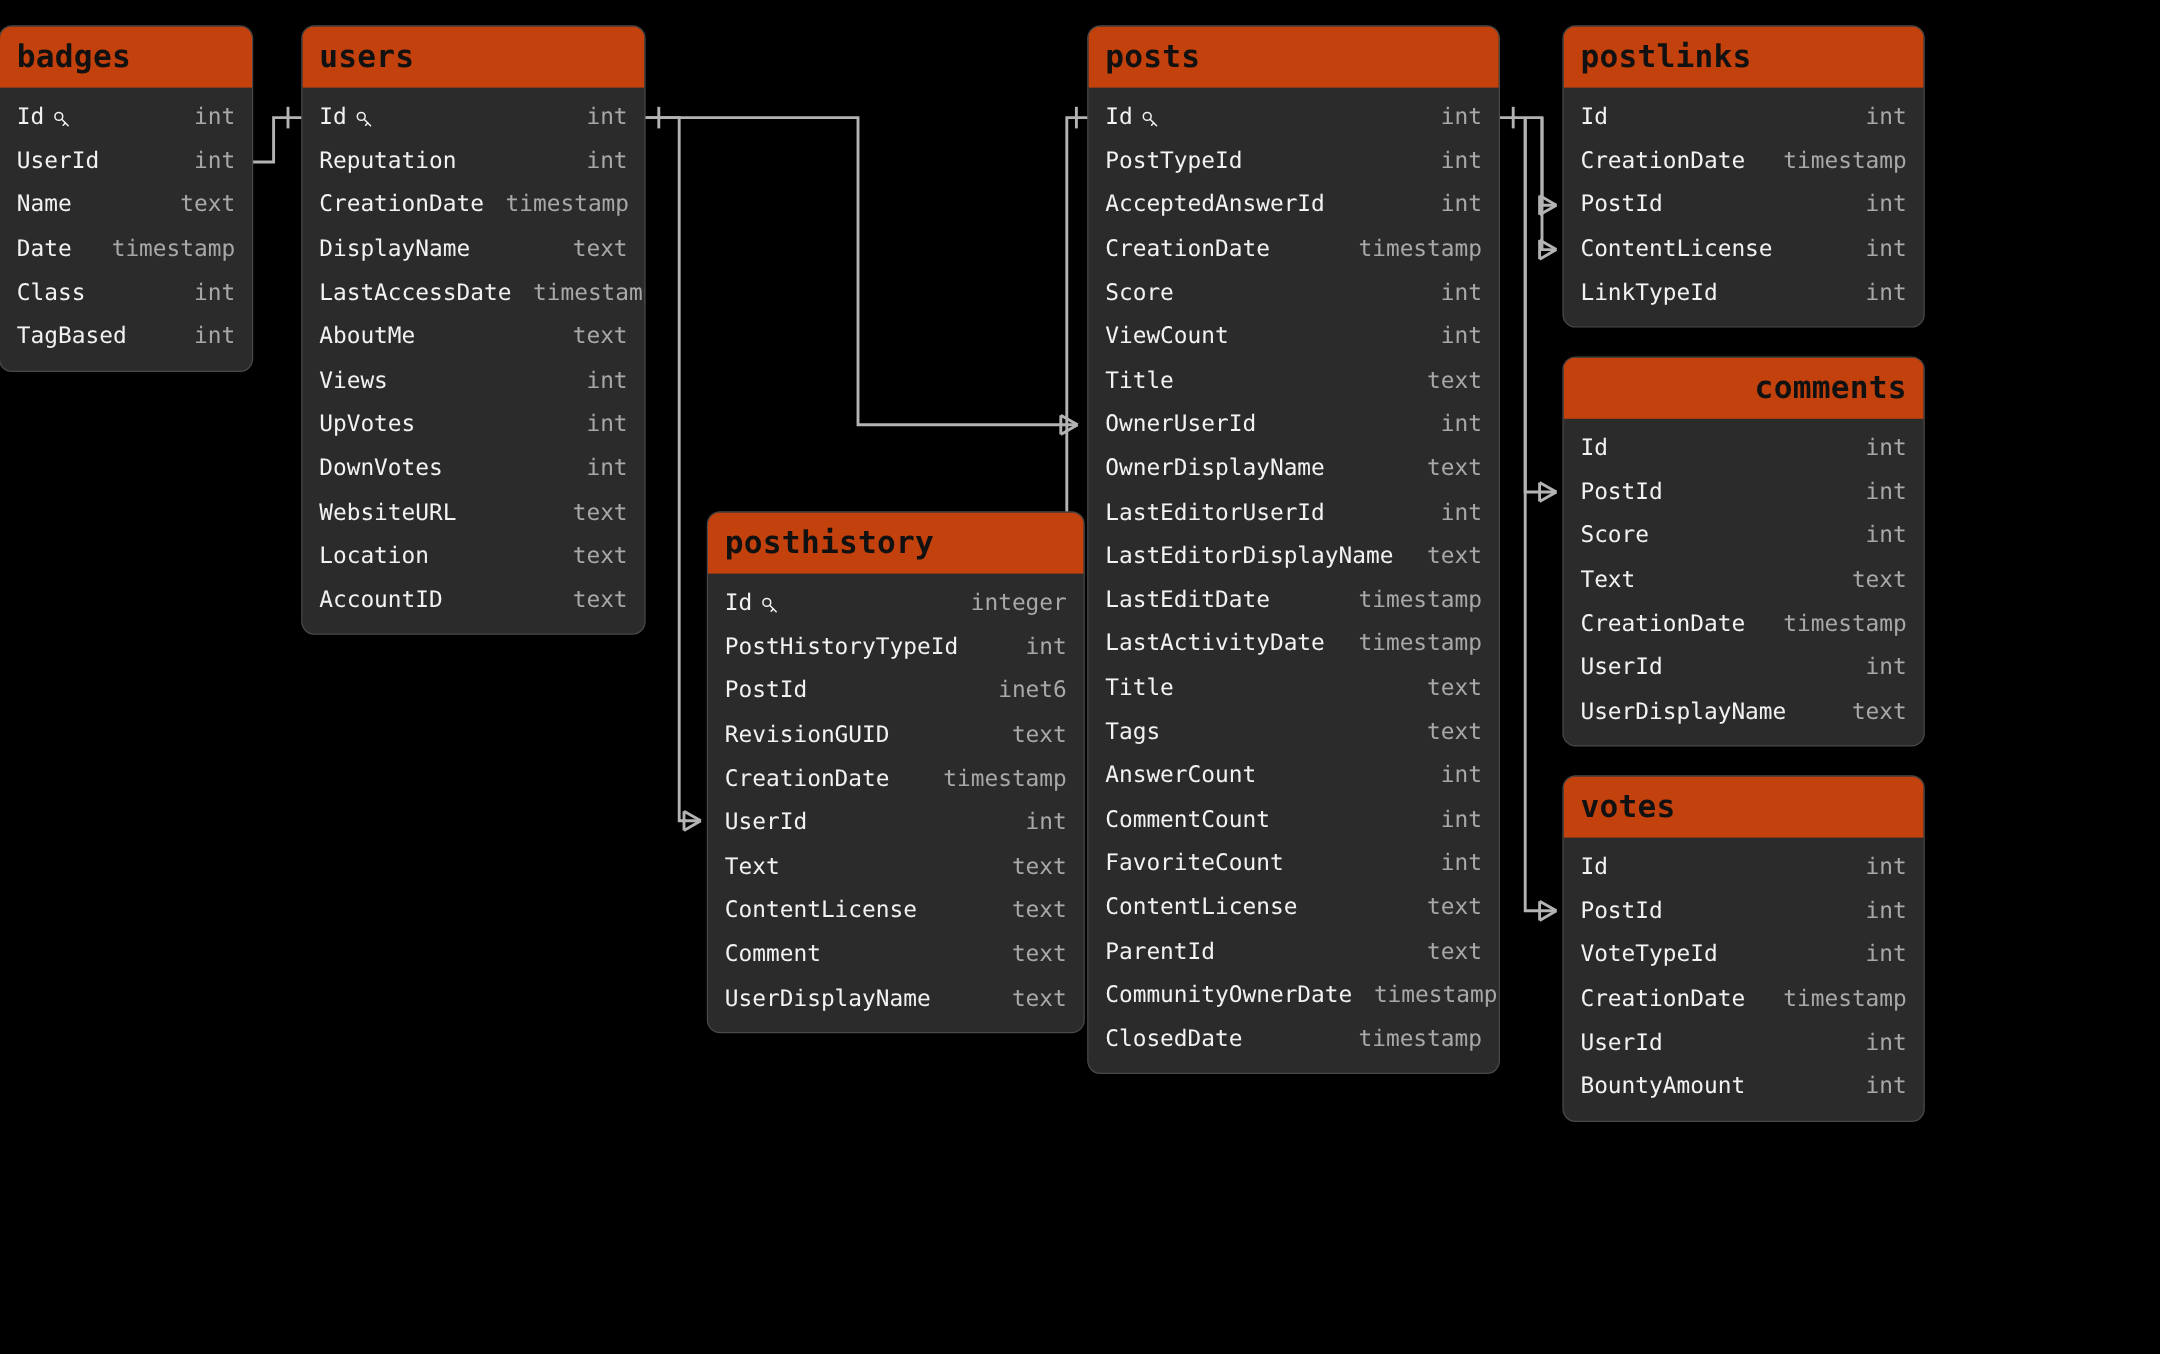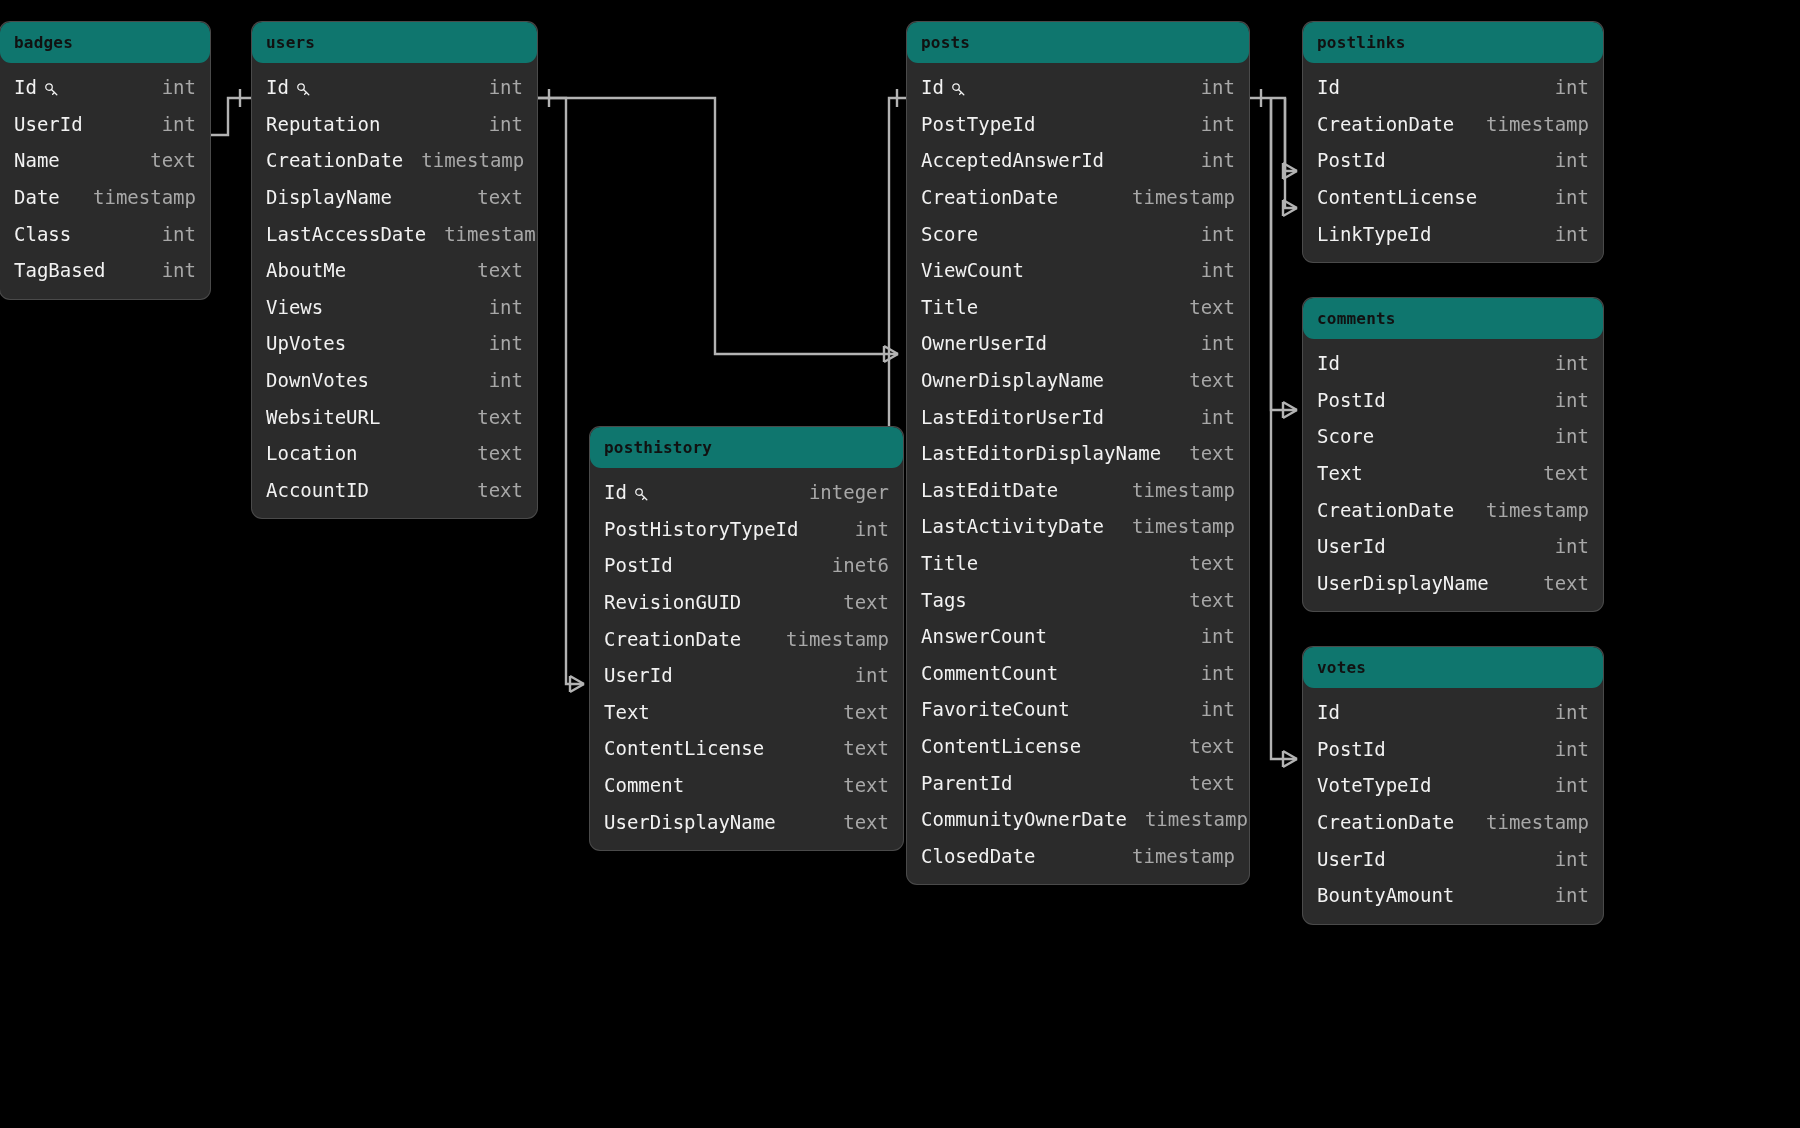--- a/index.html
+++ b/index.html
@@ -35,29 +35,28 @@
     position: absolute;
     background: #2b2b2b;
     border-radius: 10px;
     box-sizing: border-box;
     z-index: 2;
     overflow: hidden;
     box-shadow: 0 0 0 1px #4a4a4a;
   }
 
   .table-header {
-    background: #0f766e;
+    background: #c2410c;
     color: #111111;
     font-weight: bold;
-    font-size: 16px;
+    font-size: 26px;
     padding: 13px 14px 12px 14px;
     line-height: 1;
     letter-spacing: 0.2px;
     font-family: "DejaVu Sans Mono", monospace;
-    border-radius: 11px;
   }
 
   .table-body {
     padding: 6px 0 10px 0;
   }
 
   .field-row {
     display: flex;
     align-items: center;
     justify-content: space-between;
@@ -522,21 +521,21 @@
             <div class="field-type">int</div>
           </div>
           <div class="field-row">
             <div class="field-name">
               <span>LinkTypeId</span>
             </div>
             <div class="field-type">int</div>
           </div>
         </div>
       </div>
-      <div class="table-card" style="left: 1303px; top: 298px; width: 300px;">
+      <div class="table-card" style="left: 1303px; top: 298px; width: 300px; text-align: right;">
         <div class="table-header">comments</div>
         <div class="table-body">
           <div class="field-row">
             <div class="field-name">
               <span>Id</span>
             </div>
             <div class="field-type">int</div>
           </div>
           <div class="field-row">
             <div class="field-name">

